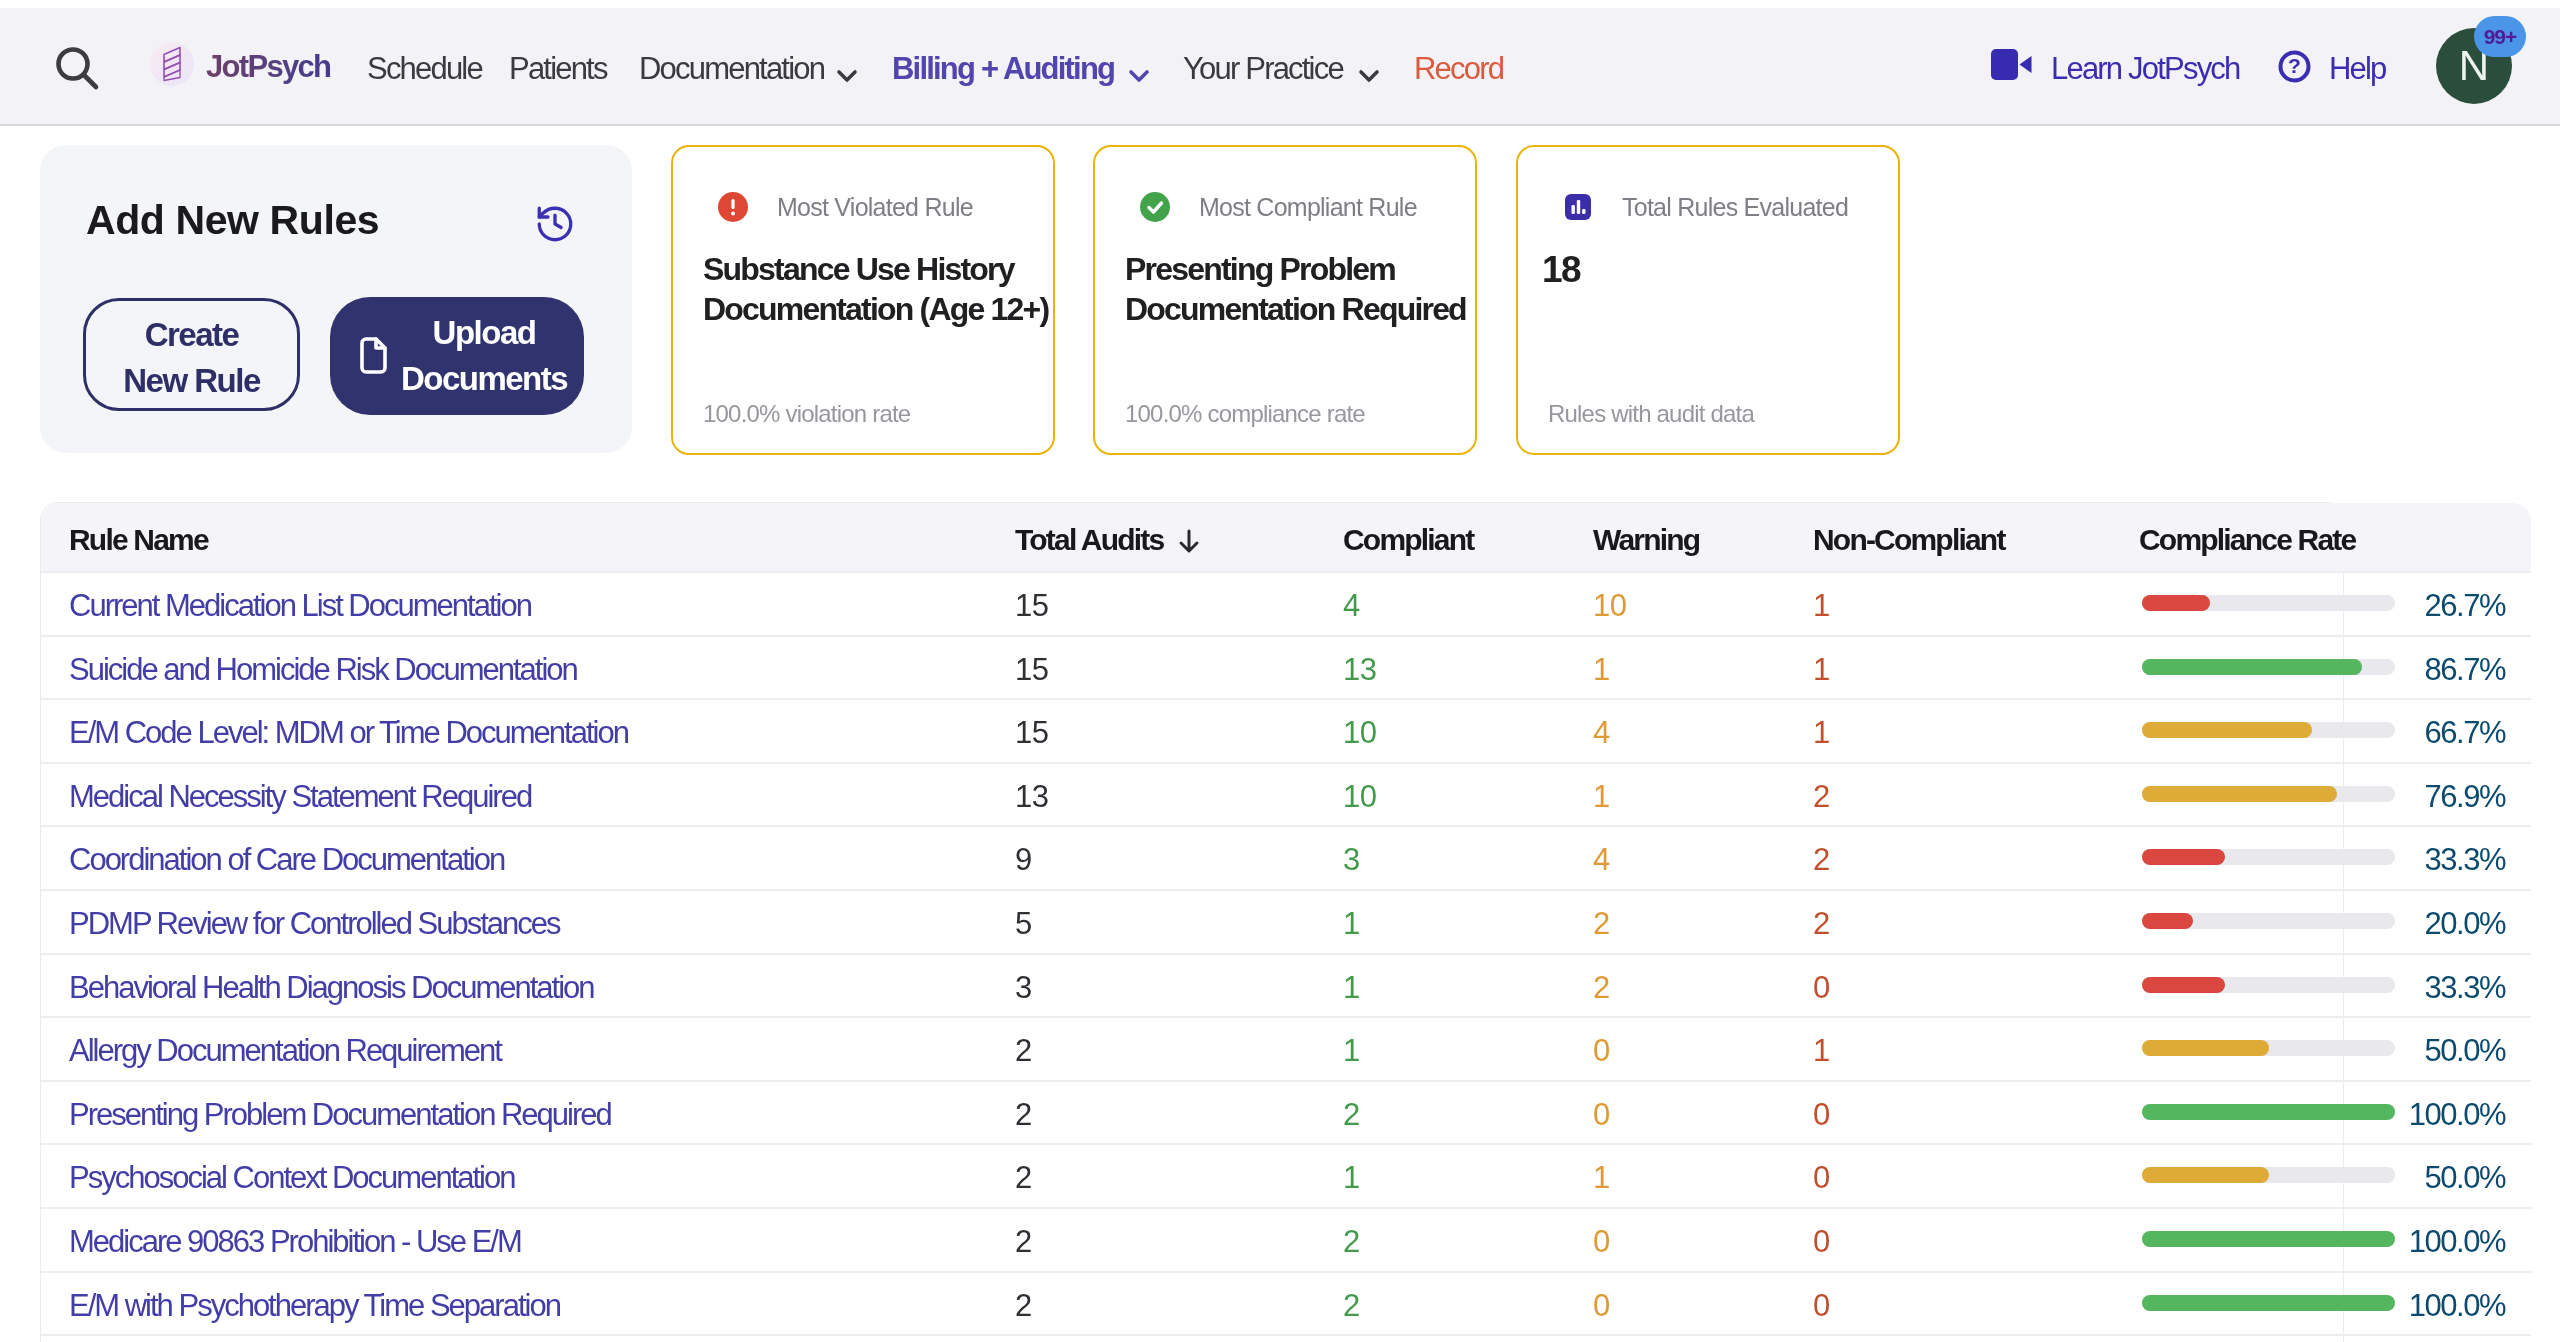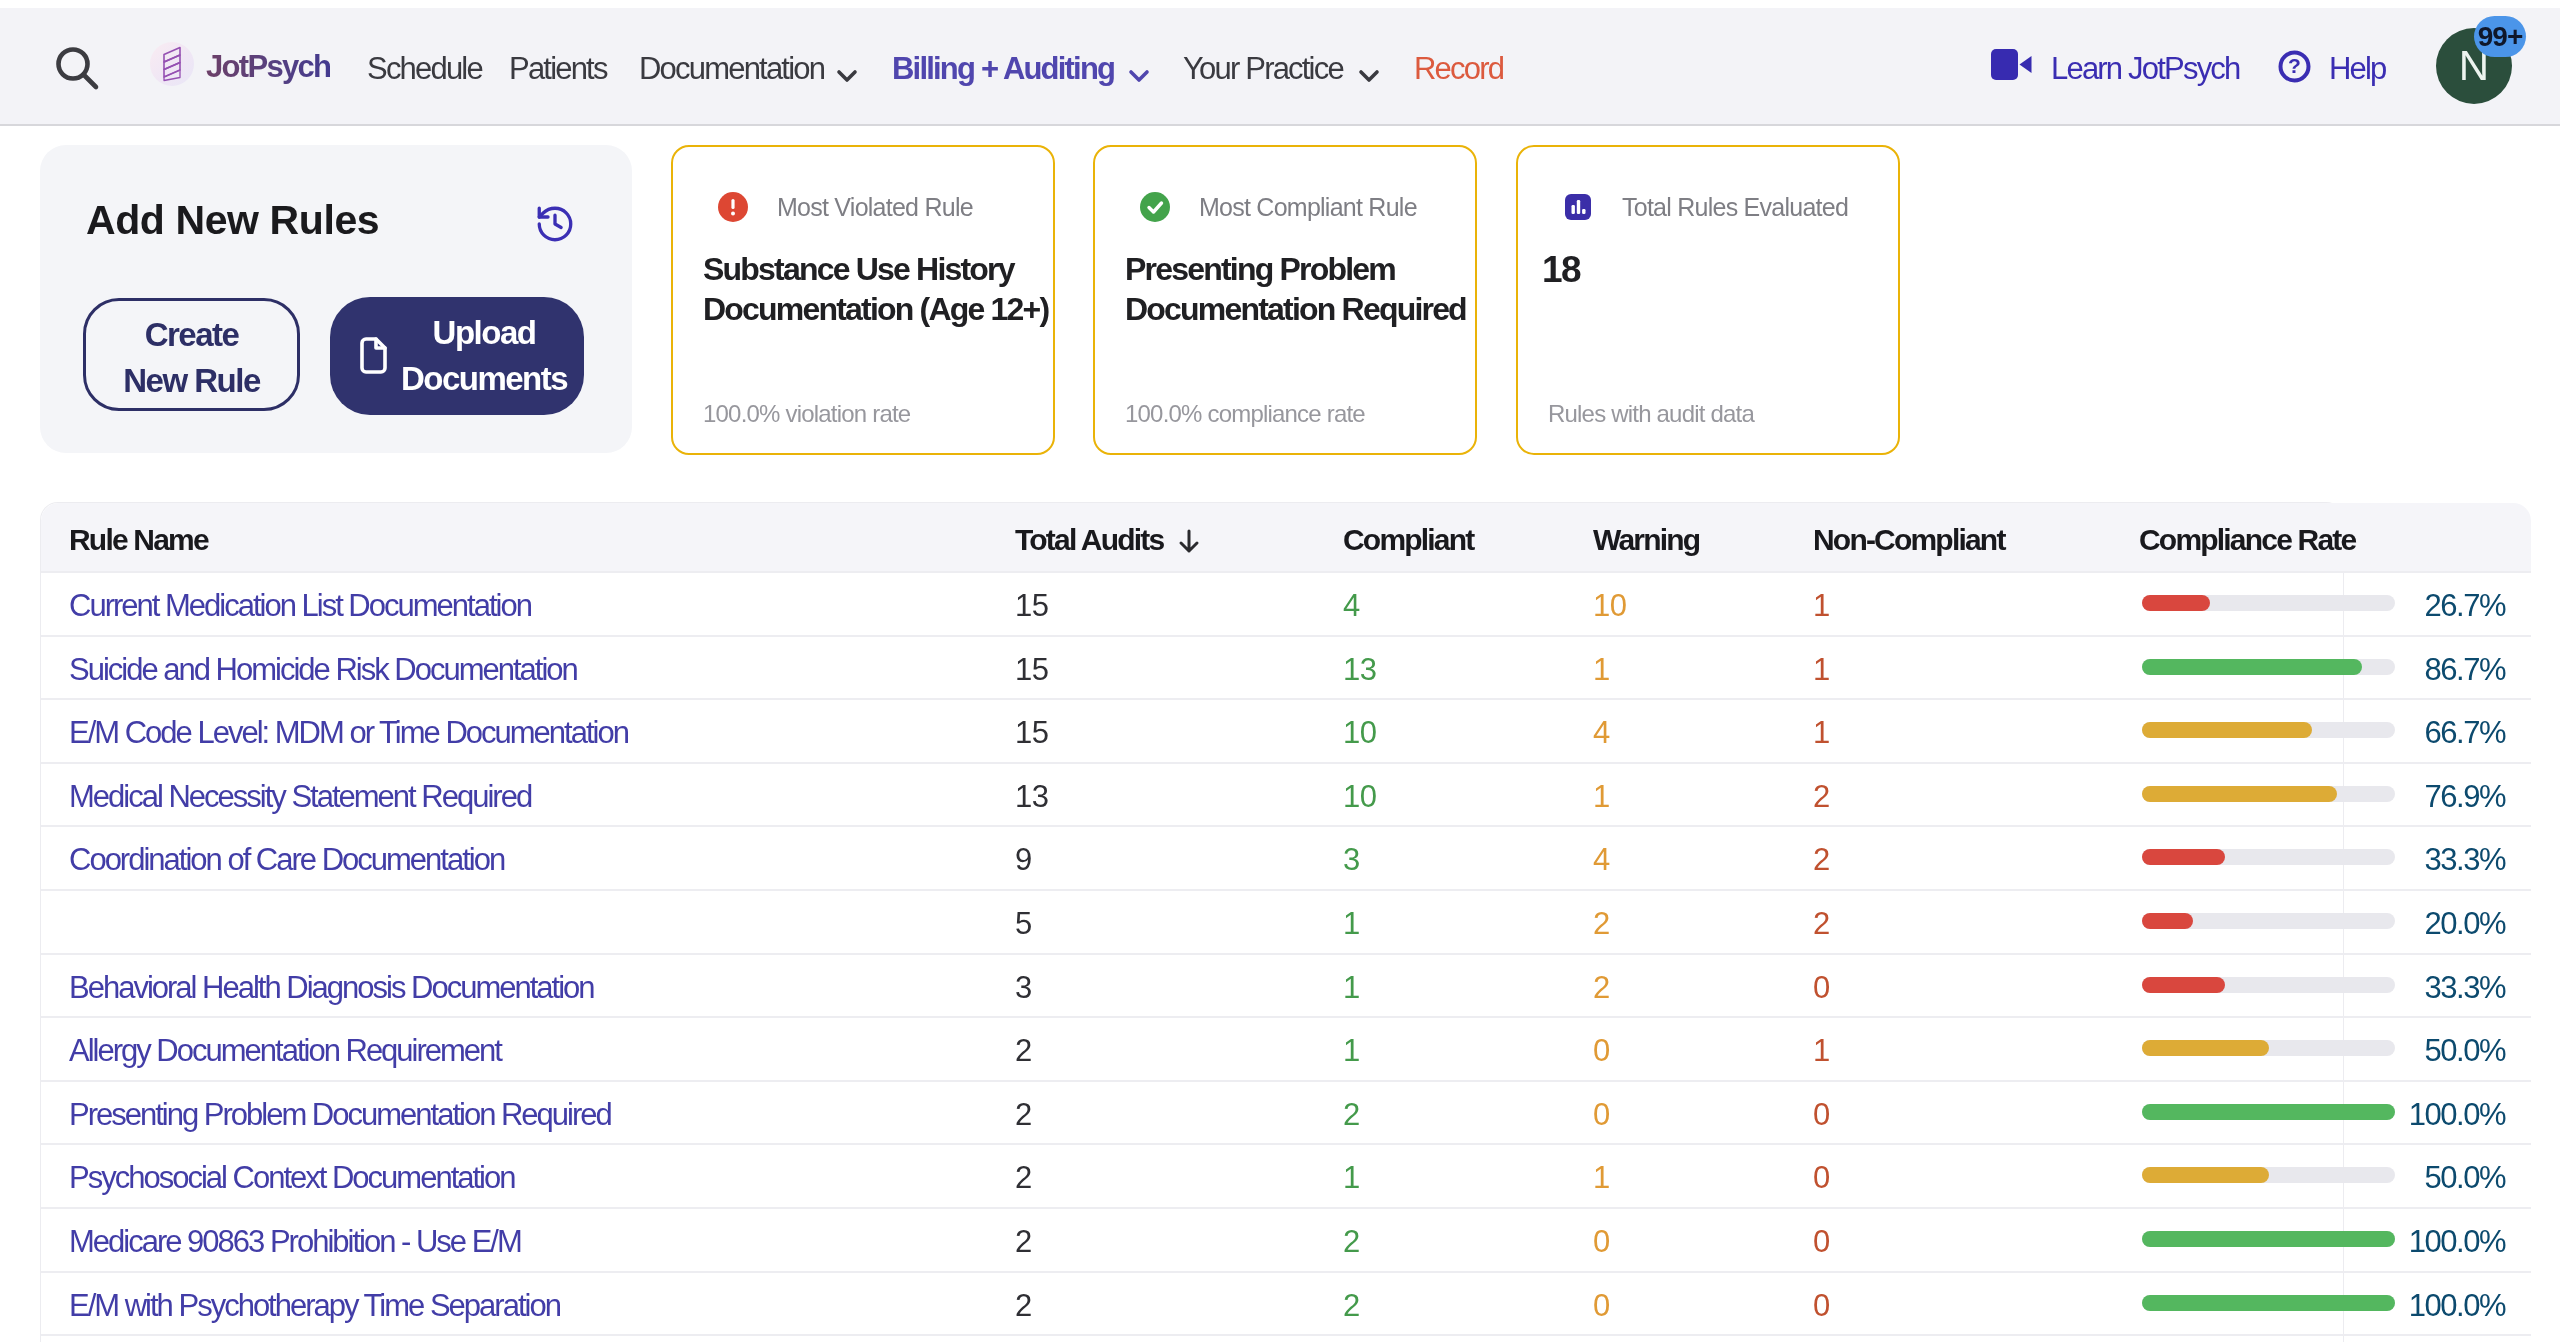--- a/index.html
+++ b/index.html
@@ -14,21 +14,21 @@
 .navred { color:#dc5a3e; }
 .navright { color:#3a2db2; }
 #logo-circle { position:absolute; left:150px; top:34px; width:44px; height:44px; border-radius:50%;
   background:linear-gradient(135deg,#f9ecf2 0%,#efe6f5 60%,#e9e7f7 100%); }
 #logotext { position:absolute; left:206px; top:41px; font-size:31px; font-weight:800; letter-spacing:-1.7px;
   background:linear-gradient(90deg,#6d4068 0%,#564080 55%,#433a8f 100%);
   -webkit-background-clip:text; background-clip:text; color:transparent; }
 #avatar { position:absolute; left:2436px; top:20px; width:76px; height:76px; border-radius:50%; background:#2b4e3c;
   color:#edf4ef; font-size:42px; font-weight:500; text-align:center; line-height:76px; }
 #badge { position:absolute; left:2474px; top:8px; width:52px; height:41px; border-radius:21px; background:#4b95e9;
-  color:#0f172a; font-size:28px; font-weight:bold; text-align:center; line-height:41px; letter-spacing:-1px; }
+  color:#4c1d95; font-size:21px; font-weight:bold; text-align:center; line-height:41px; letter-spacing:-1px; }
 
 
 #addcard { position:absolute; left:40px; top:145px; width:592px; height:308px; background:#f4f5f8; border-radius:26px; }
 #addtitle { position:absolute; left:46px; top:52px; font-size:41px; font-weight:bold; letter-spacing:-0.4px; color:#1a1a1d; }
 #createbtn { position:absolute; left:43px; top:153px; width:217px; height:113px; border:3px solid #2d2f66; border-radius:36px;
   color:#2d2f66; font-size:33px; font-weight:bold; letter-spacing:-1.5px; text-align:center; line-height:46px; padding-top:11px; }
 #uploadbtn { position:absolute; left:290px; top:152px; width:254px; height:118px; border-radius:40px; background:#30336e;
   color:#fff; font-size:33px; font-weight:bold; letter-spacing:-1.5px; }
 #uploadbtn .txt { position:absolute; left:64px; top:13px; width:180px; text-align:center; line-height:46px; }
 
@@ -214,20 +214,21 @@
       <div class="c ctot">9</div>
         <div class="c cok">3</div>
         <div class="c cwarn">4</div>
         <div class="c cbad">2</div>
       <div class="bar">
           <div class="fill fred" style="width:33%"></div>
         </div>
       <div class="c cpct">33.3%</div>
     </div>
     <div class="row" style="top:386px">
+      <div class="c cname">PDMP Review for Controlled Substances</div>
       <div class="c ctot">5</div>
         <div class="c cok">1</div>
         <div class="c cwarn">2</div>
         <div class="c cbad">2</div>
       <div class="bar">
           <div class="fill fred" style="width:20%"></div>
         </div>
       <div class="c cpct">20.0%</div>
     </div>
     <div class="row" style="top:449.6px">

